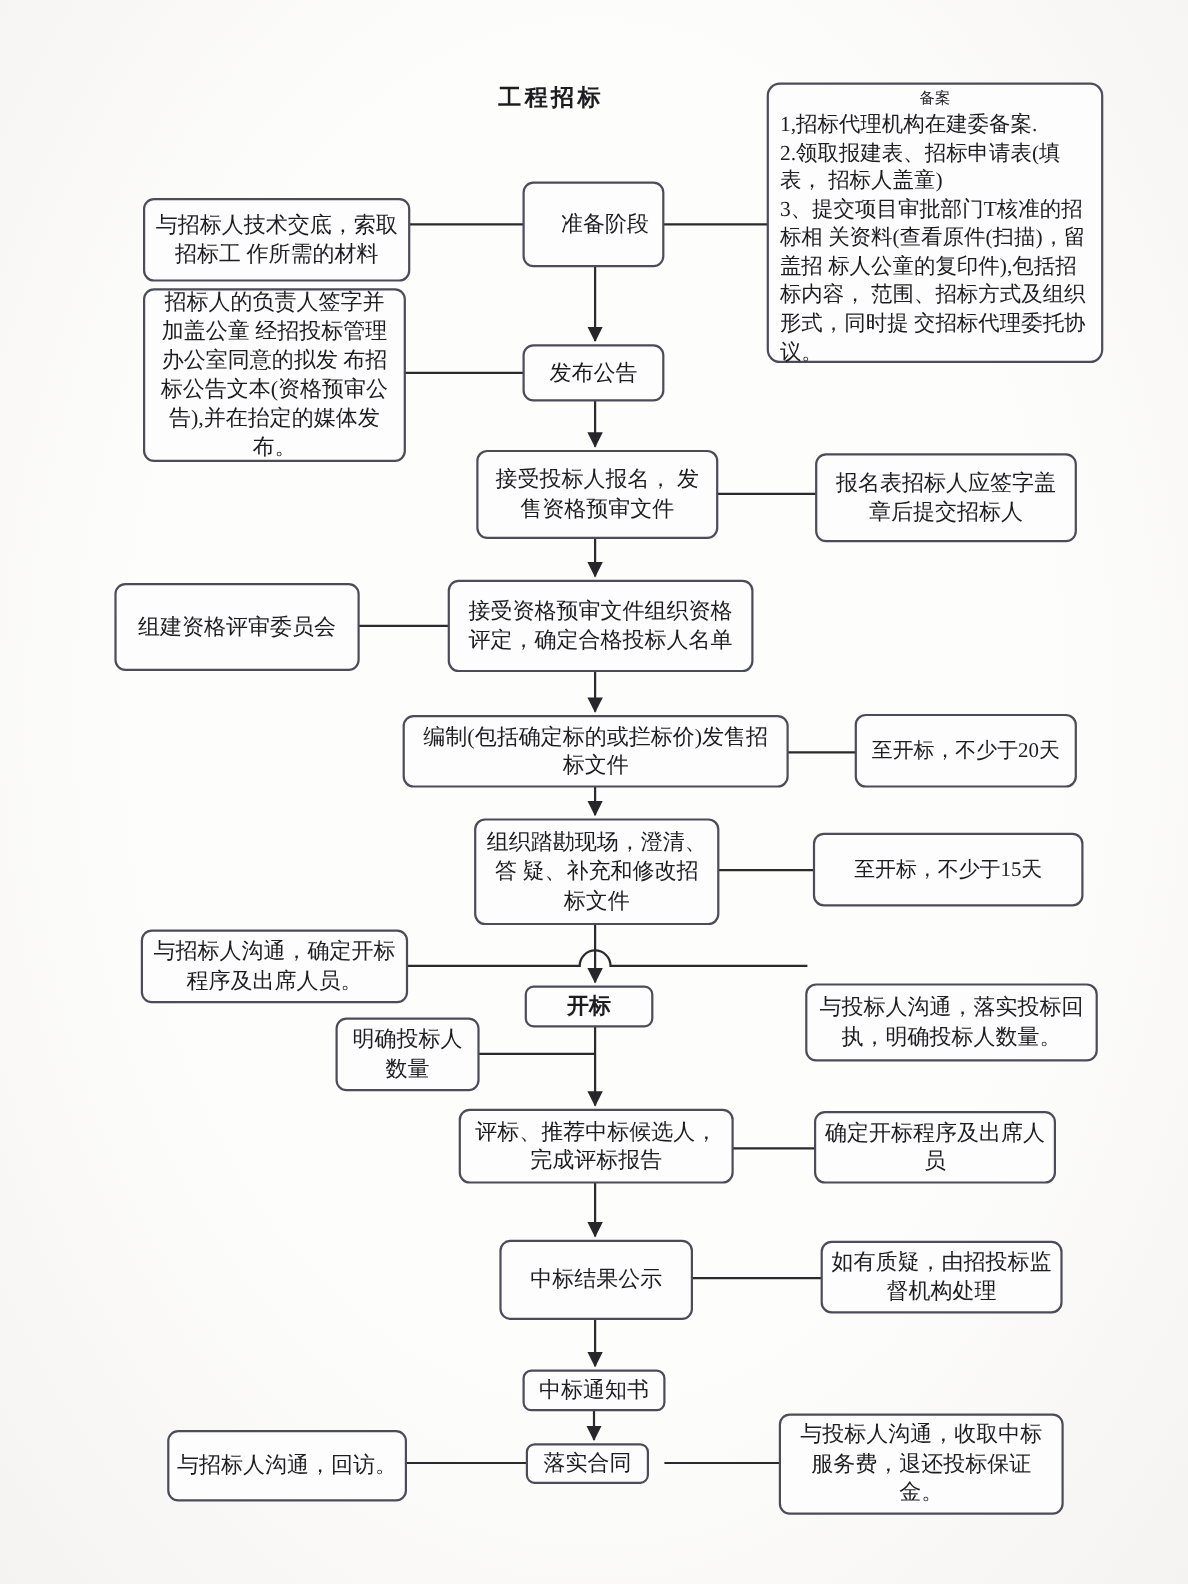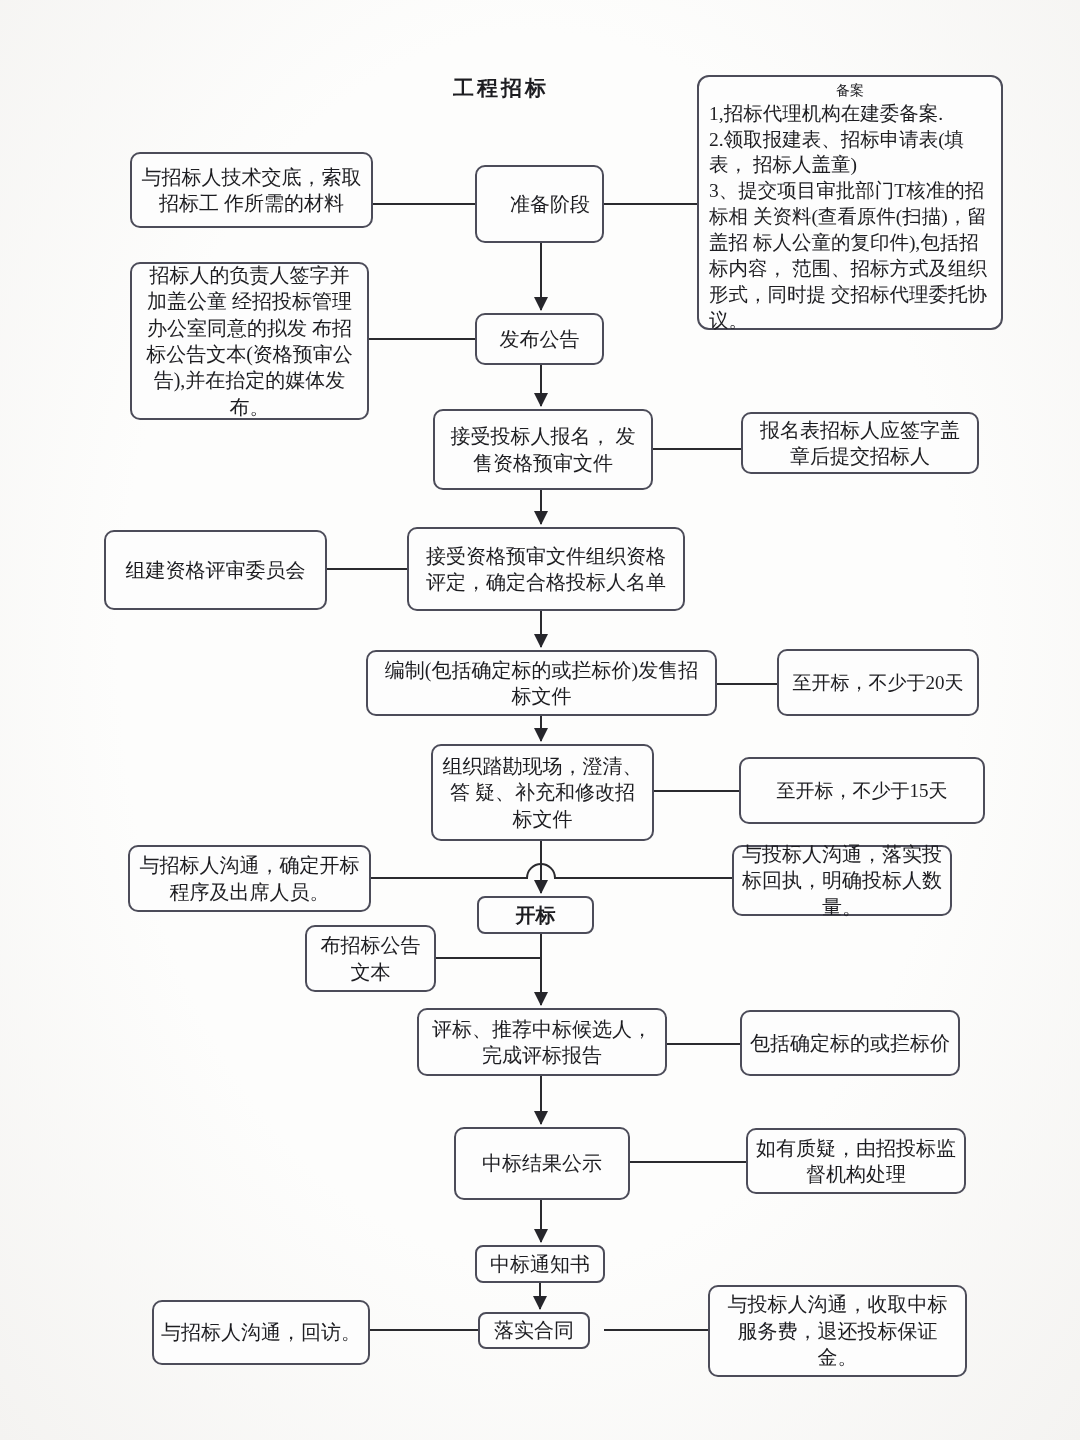--- a/index.html
+++ b/index.html
@@ -26,34 +26,34 @@
   .small { border-radius:8px; }
   .nowrap { white-space:nowrap; }
   .note {
     position:absolute; left:697px; top:75px; width:306px; height:255px;
     z-index:2; box-sizing:border-box; background:#fdfdfd;
     border:2px solid #4c4c59; border-radius:12px;
     padding:5px 10px 6px 10px; font-size:19.5px; line-height:1.33; text-align:left;
   }
   .note-title { text-align:center; font-size:14px; }
 
-  .n-tech      { left:130px; top:152px;  width:243px; height:76px; }
+  .n-tech      { left:130px; top:180px;  width:243px; height:76px; }
   .n-prepare   { left:475px; top:165px;  width:129px; height:78px;padding-left:29px; }
   .n-sign      { left:130px; top:262px;  width:239px; height:158px; }
   .n-announce  { left:475px; top:313px;  width:129px; height:52px; }
   .n-signup    { left:433px; top:409px;  width:220px; height:81px; }
-  .n-form      { left:741px; top:412px;  width:238px; height:62px; }
+  .n-form      { left:741px; top:412px;  width:238px; height:81px; }
   .n-committee1{ left:104px; top:530px;  width:223px; height:80px; }
   .n-qualify   { left:407px; top:527px;  width:278px; height:84px; }
   .n-compile   { left:366px; top:650px;  width:351px; height:66px; }
   .n-days20    { left:777px; top:649px;  width:202px; height:67px; font-size:19px; }
   .n-survey    { left:431px; top:744px;  width:223px; height:97px; }
   .n-days15    { left:739px; top:757px;  width:246px; height:67px; font-size:19px; }
   .n-openleft  { left:128px; top:845px;  width:243px; height:67px; }
-  .n-openright { left:732px; top:845px;  width:220px; height:71px; }
+  .n-openright { left:732px; top:894px;  width:266px; height:71px; }
   .n-open      { left:477px; top:896px;  width:117px; height:38px;font-weight:bold; }
   .n-committee2{ left:305px; top:925px;  width:131px; height:67px; }
   .n-evaluate  { left:417px; top:1008px; width:250px; height:68px; }
   .n-center    { left:740px; top:1010px; width:220px; height:66px; }
   .n-publicity { left:454px; top:1127px; width:176px; height:73px; }
   .n-question  { left:746px; top:1128px; width:220px; height:66px; }
   .n-notice    { left:475px; top:1245px; width:130px; height:38px; }
   .n-contract  { left:478px; top:1312px; width:112px; height:37px; }
   .n-visit     { left:152px; top:1300px; width:218px; height:65px; }
   .n-fee       { left:708px; top:1285px; width:259px; height:92px; }
@@ -115,23 +115,23 @@
   <div class="node n-form">报名表招标人应签字盖章后提交招标人</div>
   <div class="node n-committee1">组建资格评审委员会</div>
   <div class="node n-qualify">接受资格预审文件组织资格评定，确定合格投标人名单</div>
   <div class="node n-compile">编制(包括确定标的或拦标价)发售招标文件</div>
   <div class="node n-days20 nowrap">至开标，不少于20天</div>
   <div class="node n-survey">组织踏勘现场，澄清、答 疑、补充和修改招标文件</div>
   <div class="node n-days15 nowrap">至开标，不少于15天</div>
   <div class="node n-openleft">与招标人沟通，确定开标程序及出席人员。</div>
   <div class="node n-openright">与投标人沟通，落实投标回执，明确投标人数量。</div>
   <div class="node n-open small">开标</div>
-  <div class="node n-committee2">布招标公告文本</div>
+  <div class="node n-committee2">明确投标人数量</div>
   <div class="node n-evaluate">评标、推荐中标候选人，完成评标报告</div>
-  <div class="node n-center">包括确定标的或拦标价</div>
+  <div class="node n-center">确定开标程序及出席人员</div>
   <div class="node n-publicity">中标结果公示</div>
   <div class="node n-question">如有质疑，由招投标监督机构处理</div>
   <div class="node n-notice small">中标通知书</div>
   <div class="node n-contract small">落实合同</div>
   <div class="node n-visit nowrap">与招标人沟通，回访。</div>
   <div class="node n-fee">与投标人沟通，收取中标服务费，退还投标保证金。</div>
 
 </div>
 
 </body></html>

